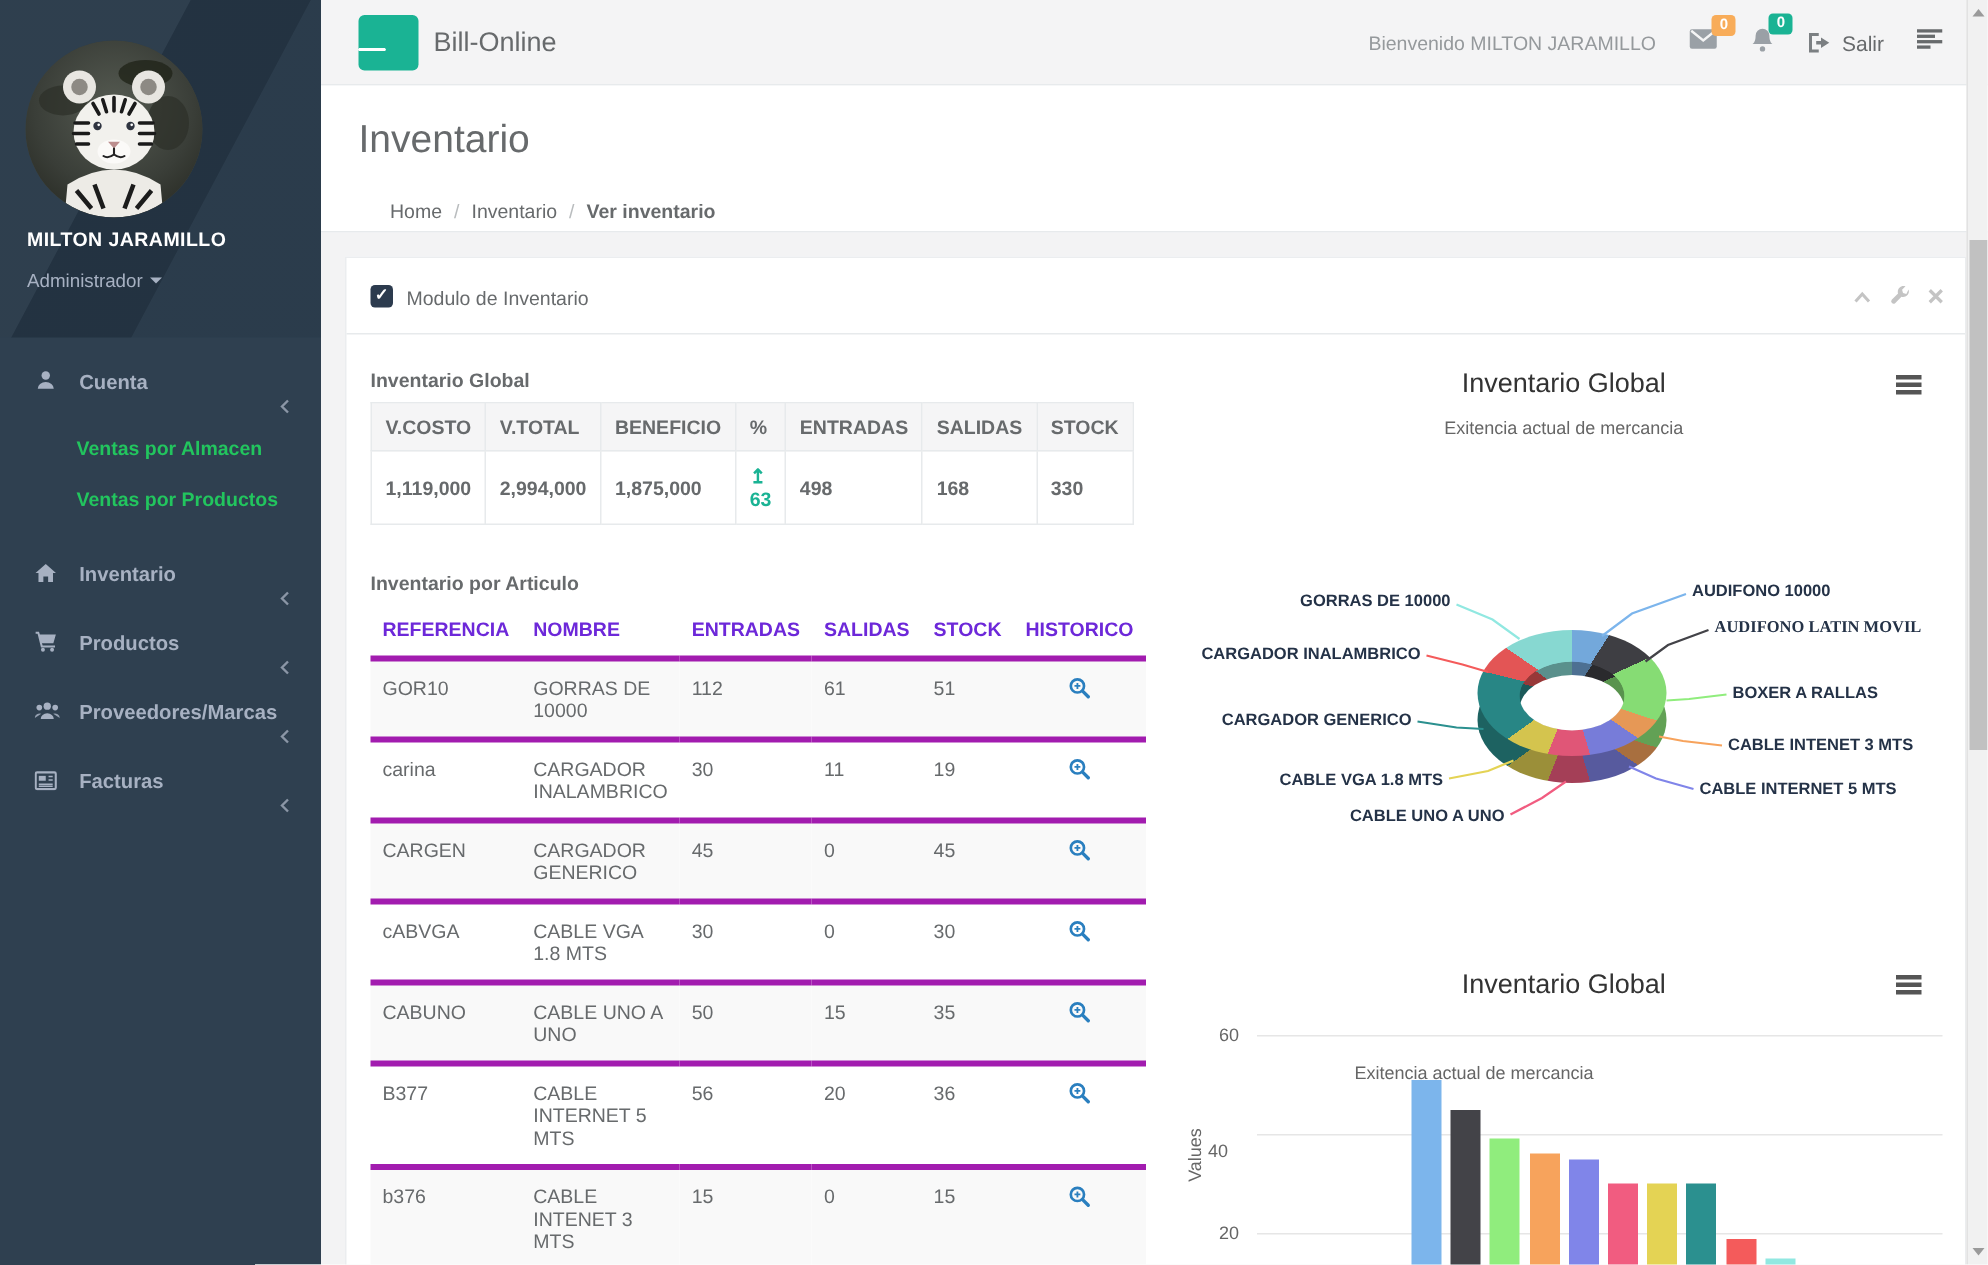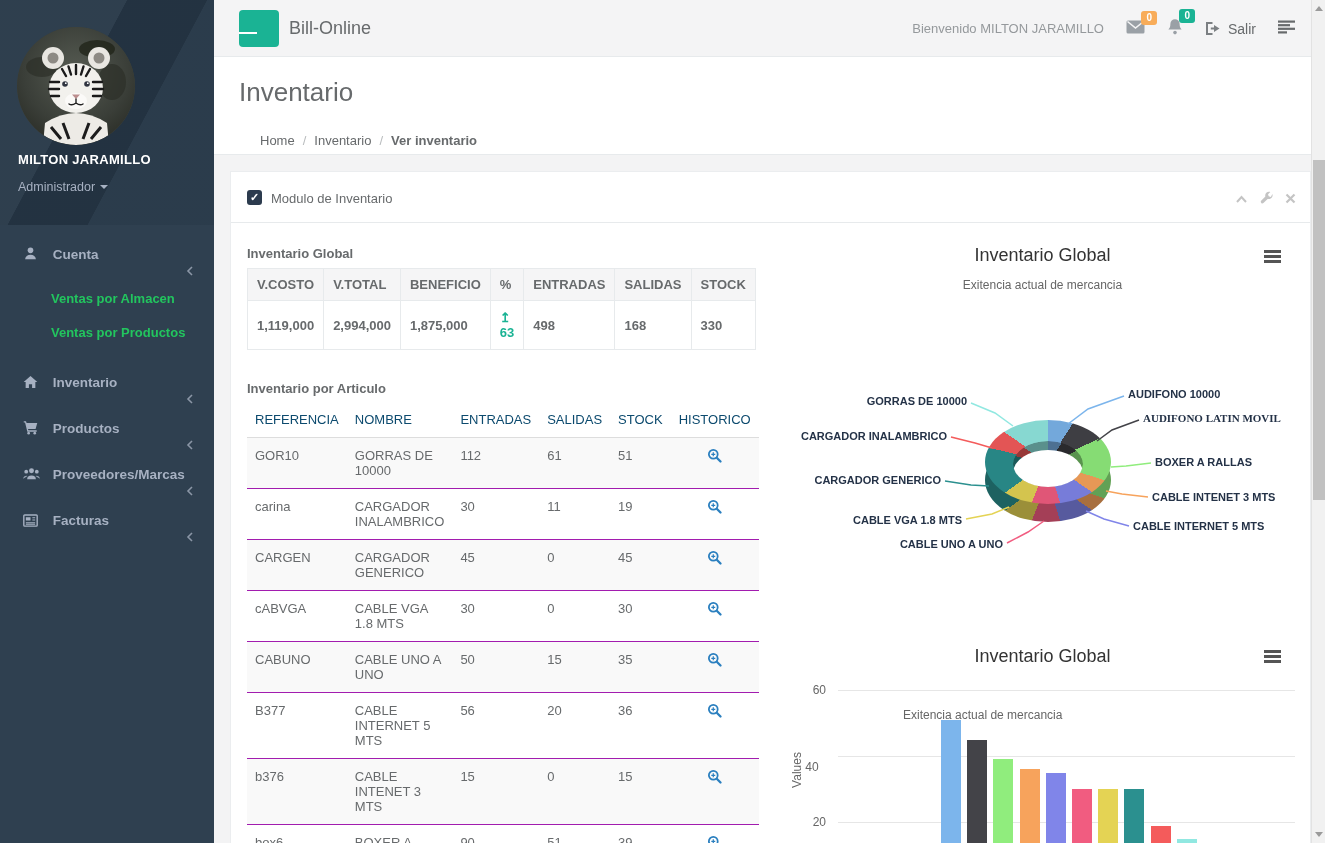--- a/index.html
+++ b/index.html
@@ -63,22 +63,22 @@
   .section-heading { position:absolute; font-size:13px; font-weight:bold; color:#676a6c; }
   #global-heading { left:247px; top:246px; }
   #article-heading { left:247px; top:381px; }
 
   #global-table { position:absolute; left:247px; top:268px; width:483px; border-collapse:collapse; font-size:13px; }
   #global-table th { background:#f5f5f6; border:1px solid #e7eaec; padding:8px 9px; text-align:left; font-weight:600; color:#676a6c; }
   #global-table td { border:1px solid #e7eaec; padding:9px 9px; font-weight:bold; color:#676a6c; }
   .trend-up { color:#1ab394; }
 
   #article-table { position:absolute; left:247px; top:402px; width:508px; border-collapse:collapse; font-size:13px; }
-  #article-table th { padding:10px 8px; text-align:left; font-weight:400; color:#0c4a6e; border-bottom:1px solid #ddd;margin-left:28px; }
-  #article-table td { padding:10px 8px; color:#676a6c; border-top:1px solid #a21caf; vertical-align:top; }
+  #article-table th { padding:10px 8px; text-align:left; font-weight:700; color:#6d28d9; border-bottom:1px solid #ddd;margin-left:28px; }
+  #article-table td { padding:10px 8px; color:#676a6c; border-top:4px solid #a21caf; vertical-align:top; }
   #article-table tr.striped td { background:#f9f9f9; }
   #article-table .c-nombre { width:132px; }
   #article-table .c-hist { text-align:center; }
   .zoom-link { cursor:pointer; display:inline-block; }
 
   
   .chart-title { position:absolute; width:505px; left:790px; text-align:center; font-size:18px; color:#333; }
   .chart-subtitle { position:absolute; font-size:12px; color:#666; }
   .chart-menu { position:absolute; left:1264px; width:17px; cursor:pointer; }
   .chart-menu .b { height:3px; background:#555; margin-bottom:2px; }

